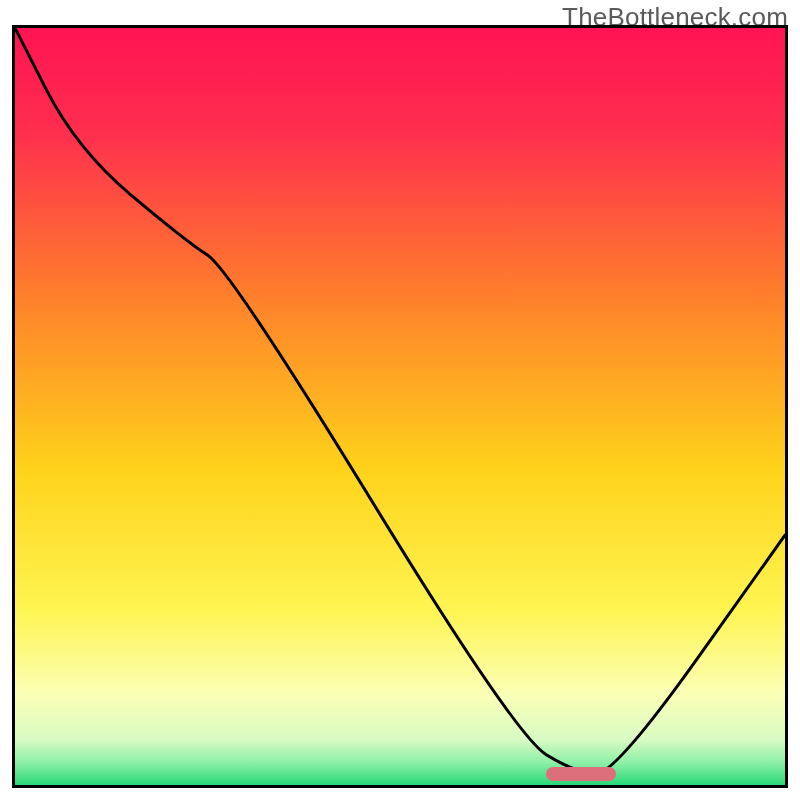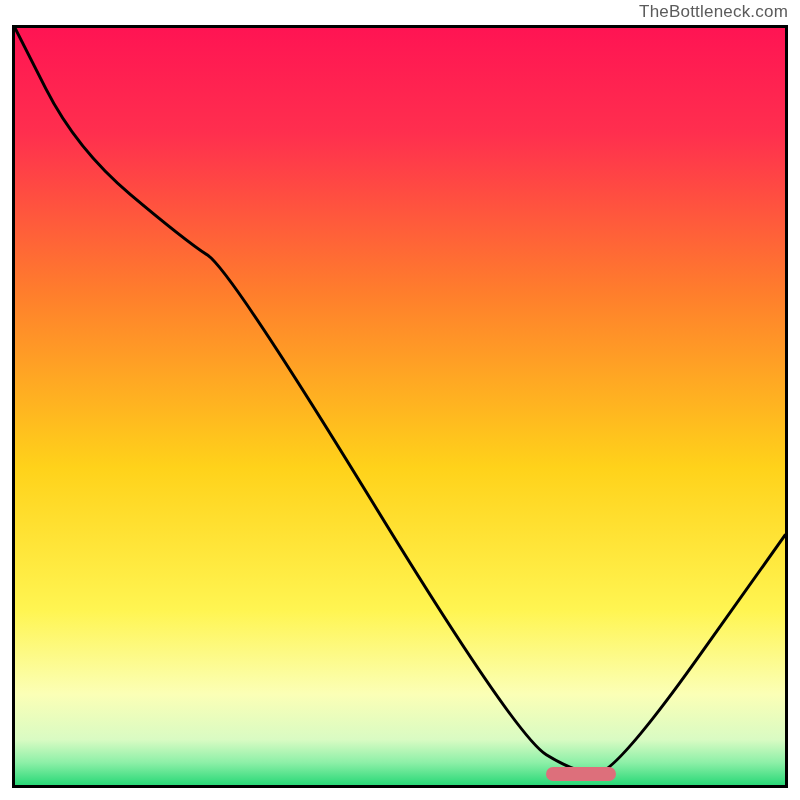--- a/index.html
+++ b/index.html
@@ -24,21 +24,21 @@
     position: absolute;
     left: 0;
     top: 0;
     width: 100%;
     height: 100%;
   }
   .watermark {
     position: absolute;
     top: 2px;
     right: 12px;
-    font-size: 17px;
+    font-size: 26px;
     font-weight: 500;
     color: #5b5b5b;
     letter-spacing: 0.2px;
   }
   .marker {
     position: absolute;
     background: #dd6f7b;
     border-radius: 999px;
   }
 </style>

